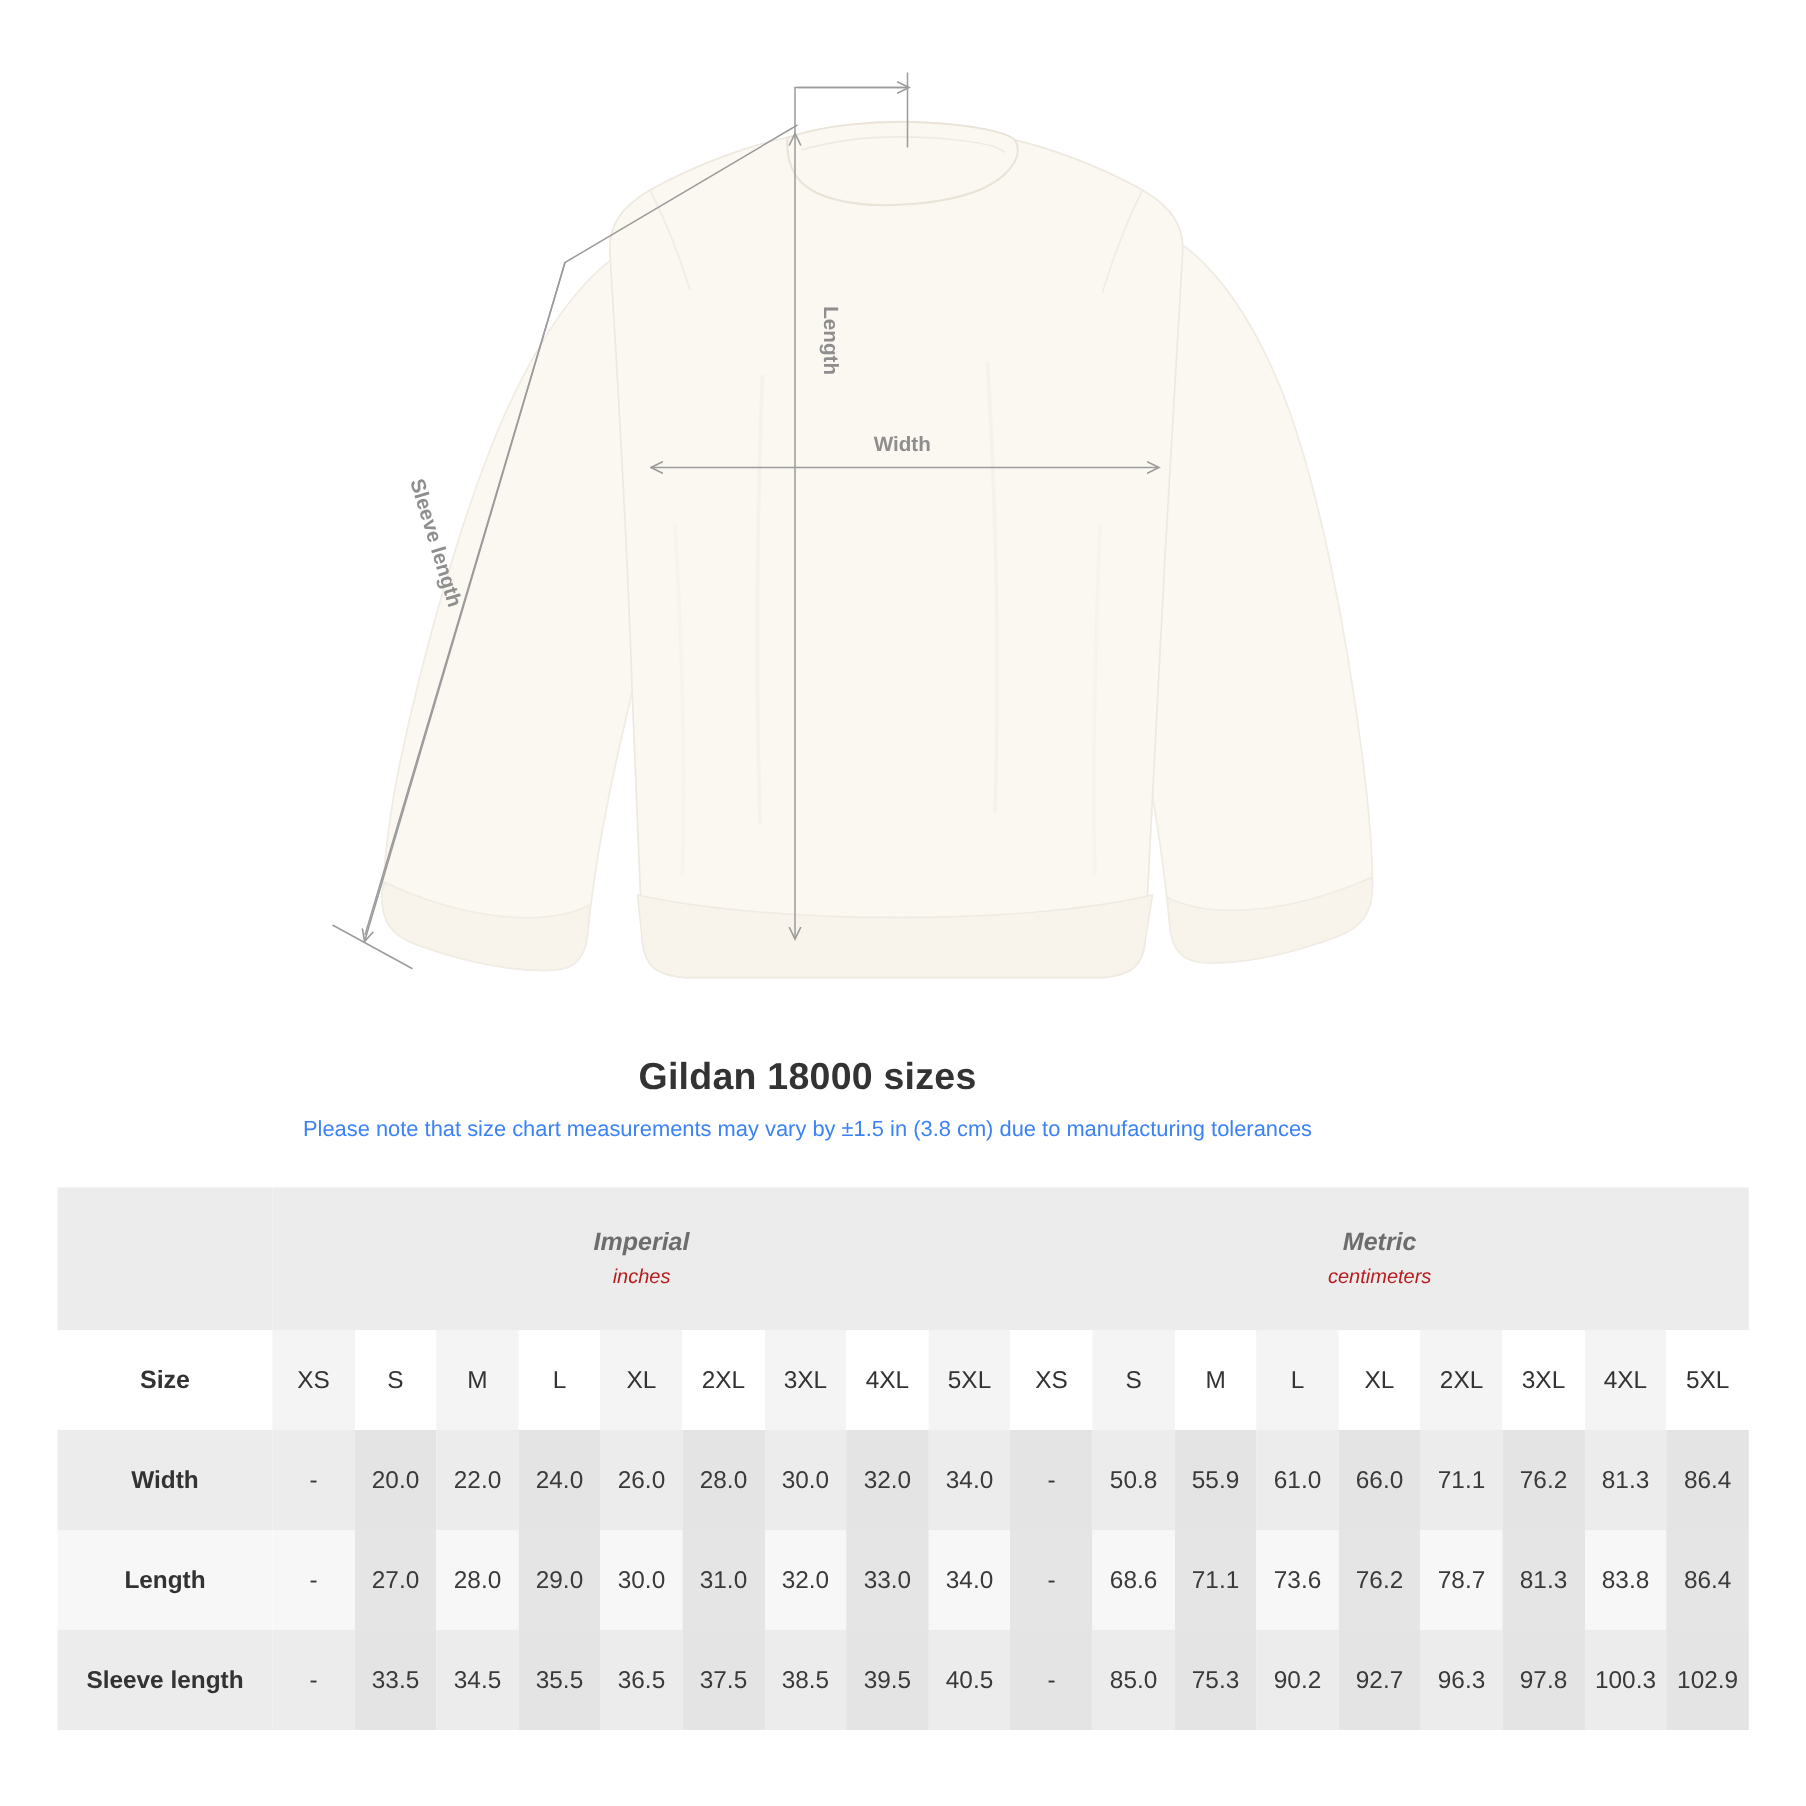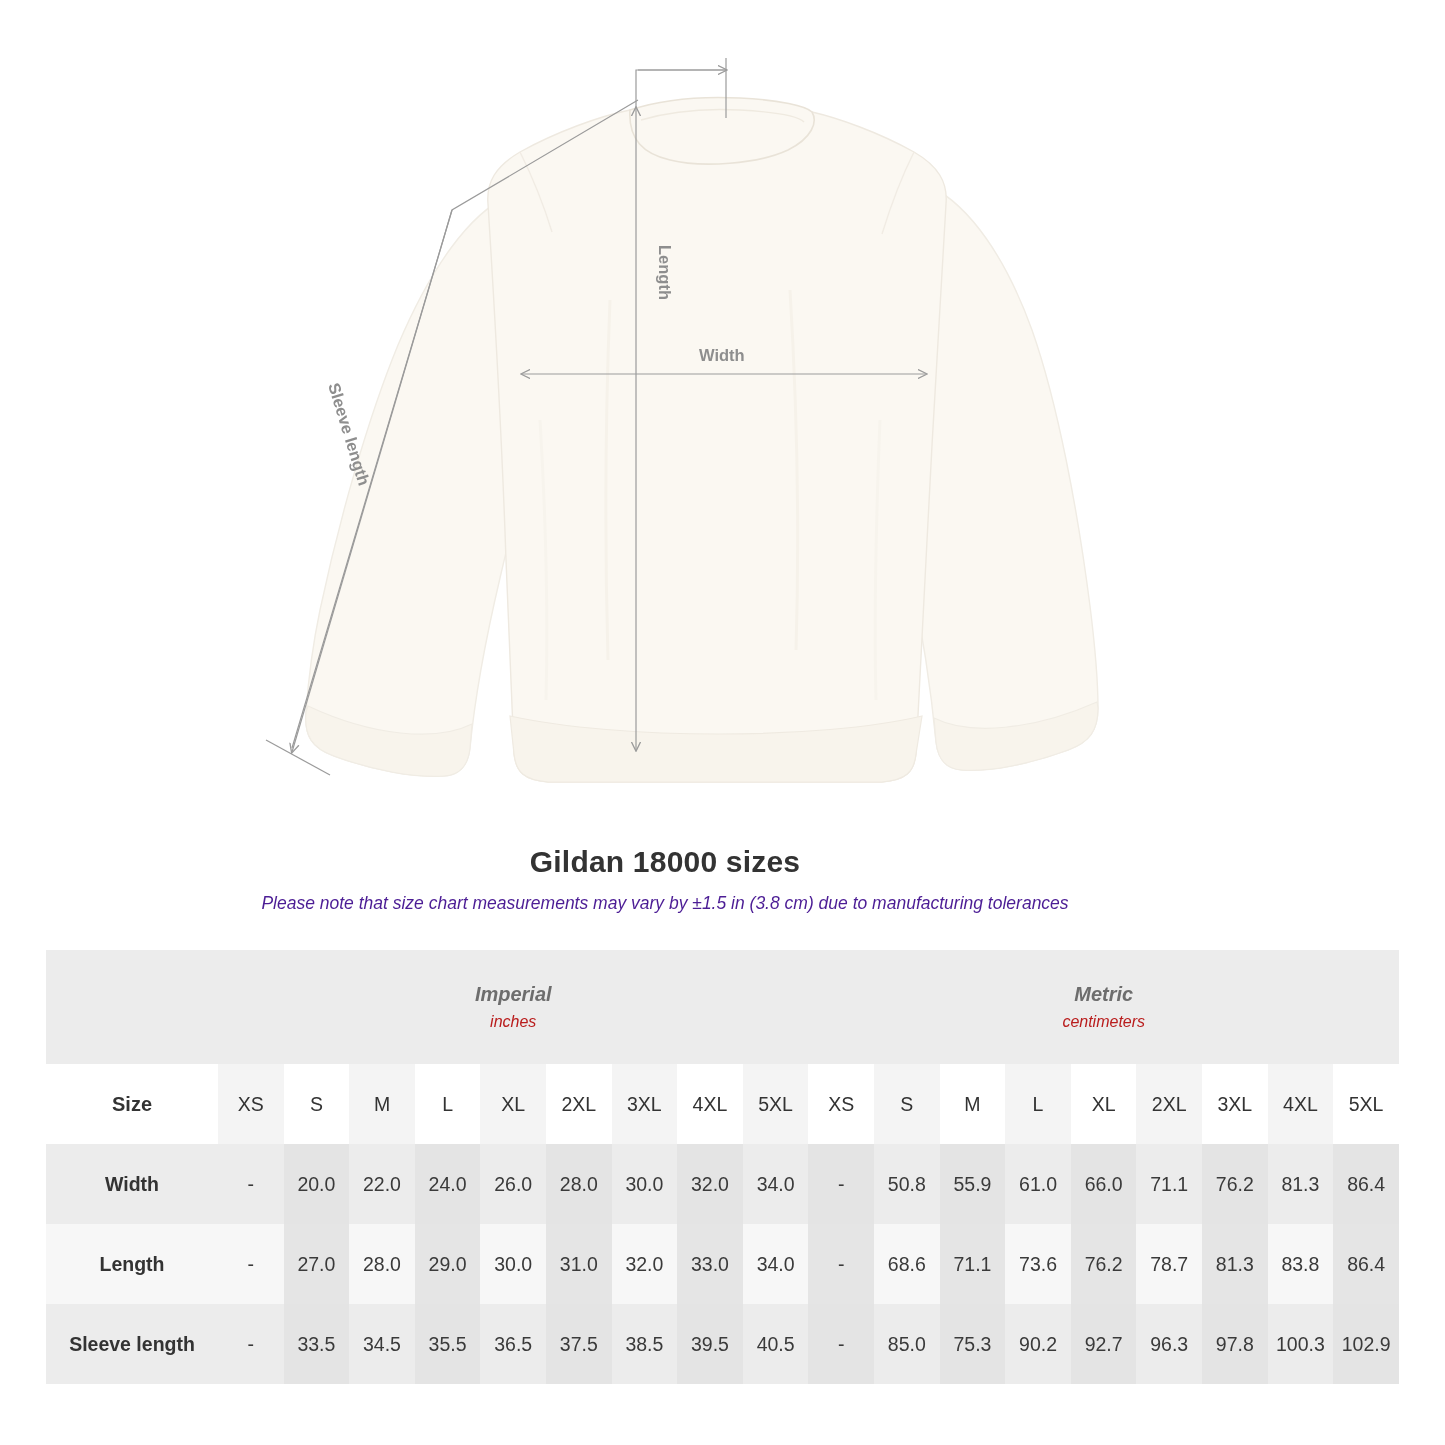--- a/index.html
+++ b/index.html
@@ -27,33 +27,31 @@
     display: block;
   }
 
   
   #title-block {
     position: absolute;
     top: 845px;
     left: 0;
     width: 1292px;
     text-align: center;
-    margin-left: 19px;
   }
   #chart-title {
     font-size: 30px;
     font-weight: bold;
     color: #333333;
     letter-spacing: 0.2px;
   }
   #chart-note {
     margin-top: 14px;
     font-size: 17.5px;
-    font-style: italic;
-    color: #4c1d95;
+    color: #3b82f6;
   }
 
   
   #size-table-wrap {
     position: absolute;
     top: 950px;
     left: 46px;
     width: 1353px;
   }
   table.size-table {

